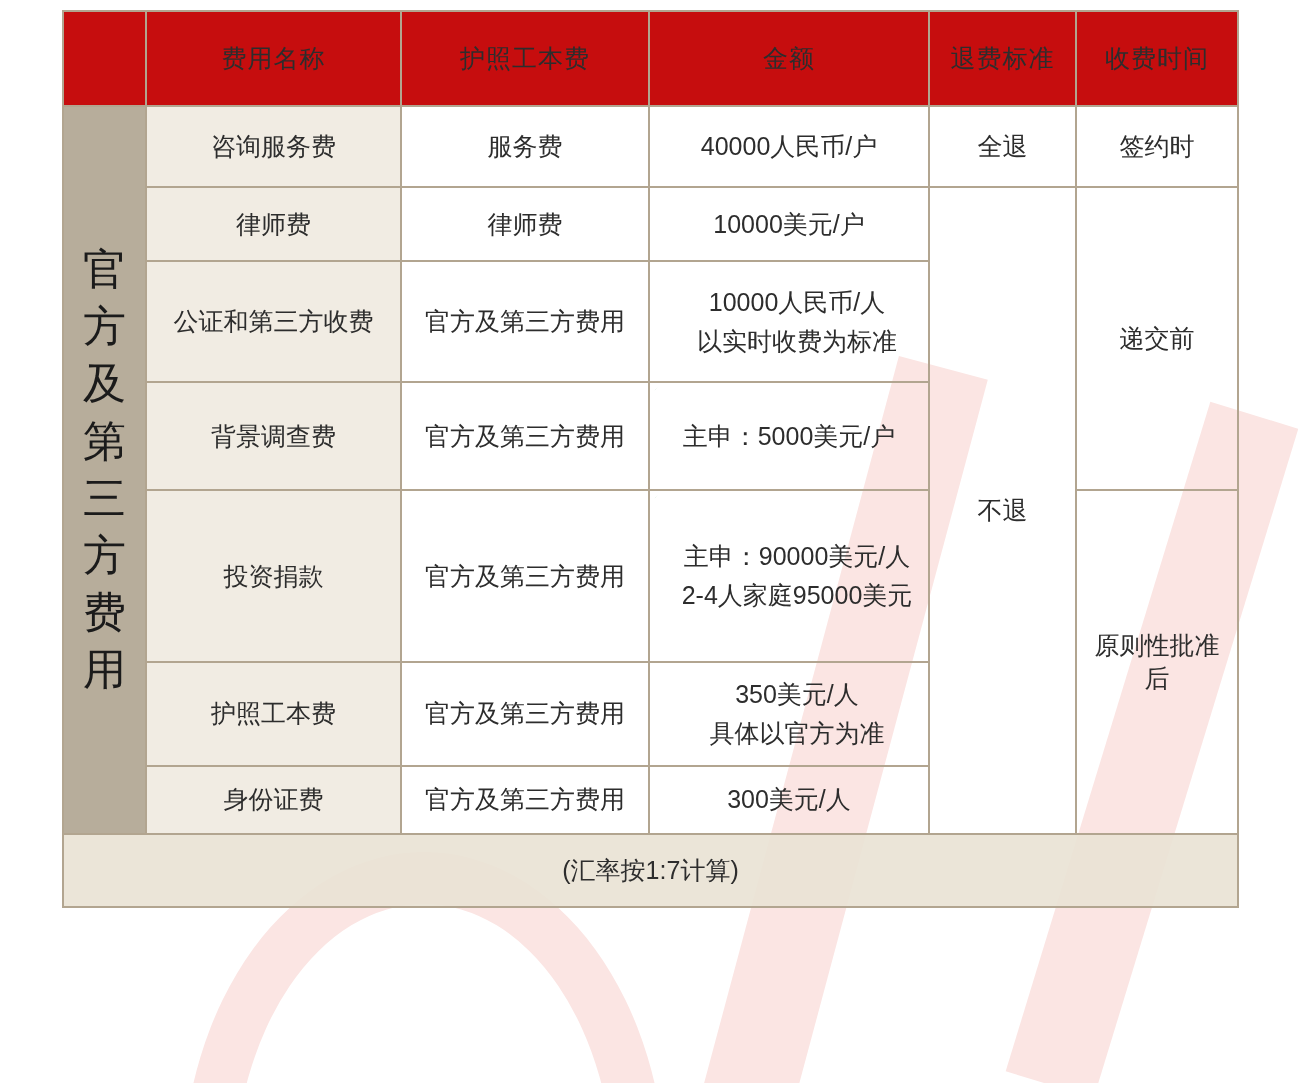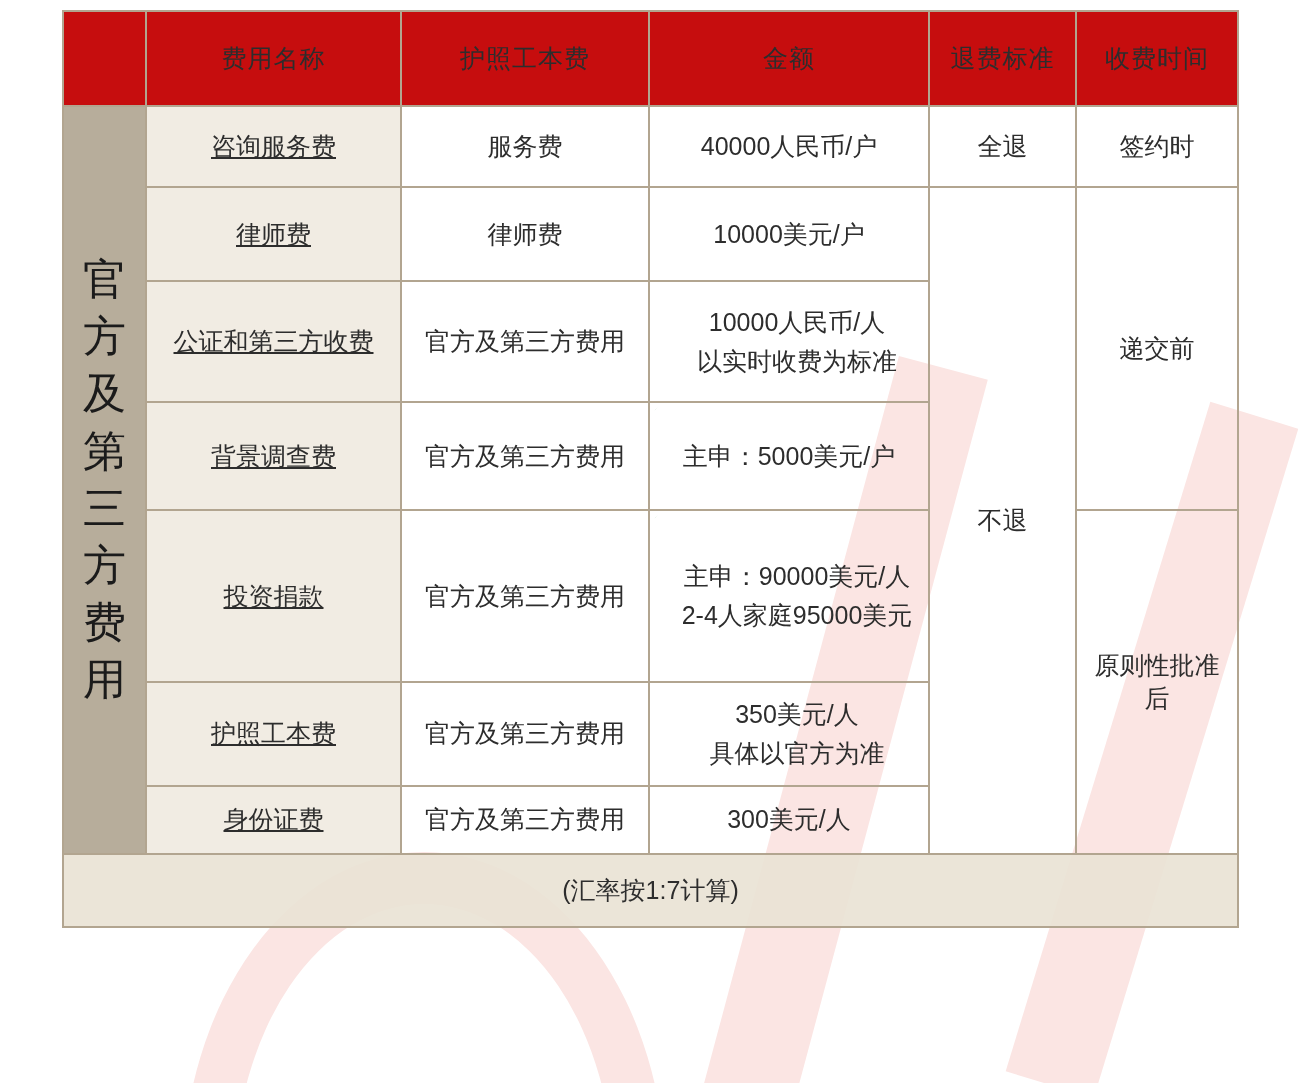--- a/index.html
+++ b/index.html
@@ -37,21 +37,21 @@
   th.corner{border-top:3px solid #1d1d1d;border-left:3px solid #1d1d1d;}
   .side-cell{
     background:rgba(180,170,151,0.96);
     border-left:3px solid #55524c;
   }
   .side-text{
     width:46px;margin:0 auto;font-size:43px;line-height:1.33;color:#1b1b1b;
     font-family:"Liberation Serif","DejaVu Serif",serif;
     word-break:break-all;letter-spacing:0;
   }
-  .name-cell{background:rgba(240,235,225,0.94);text-decoration:underline;}
+  .name-cell{background:rgba(240,235,225,0.94);}
   .plain-cell{background:transparent;border-radius:20px;}
   .amount-cell{position:relative;line-height:1.55;}
   .flag{
     position:absolute;top:0;left:0;width:0;height:0;
     border-top:12px solid #2f9e44;border-right:12px solid transparent;
   }
   .footer-cell{
     background:rgba(233,226,212,0.90);font-size:29px;font-weight:500;color:#111111;
     border-bottom:3px solid #8f8371;
     margin-left:17px;
@@ -94,21 +94,21 @@
         <td class="side-cell" rowspan="7">
           <div class="side-text">官方及第三方费用</div>
         </td>
         <td class="name-cell">咨询服务费</td>
         <td class="plain-cell">服务费</td>
         <td class="plain-cell amount-cell">40000人民币/户</td>
         <td class="plain-cell">全退</td>
         <td class="plain-cell">签约时</td>
       </tr>
 
-      <tr style="height:94px">
+      <tr style="height:74px">
         <td class="name-cell">律师费</td>
         <td class="plain-cell">律师费</td>
         <td class="plain-cell amount-cell">10000美元/户</td>
         <td class="plain-cell" rowspan="6">不退</td>
         <td class="plain-cell" rowspan="3">递交前</td>
       </tr>
 
       <tr style="height:121px">
         <td class="name-cell">公证和第三方收费</td>
         <td class="plain-cell">官方及第三方费用</td>

